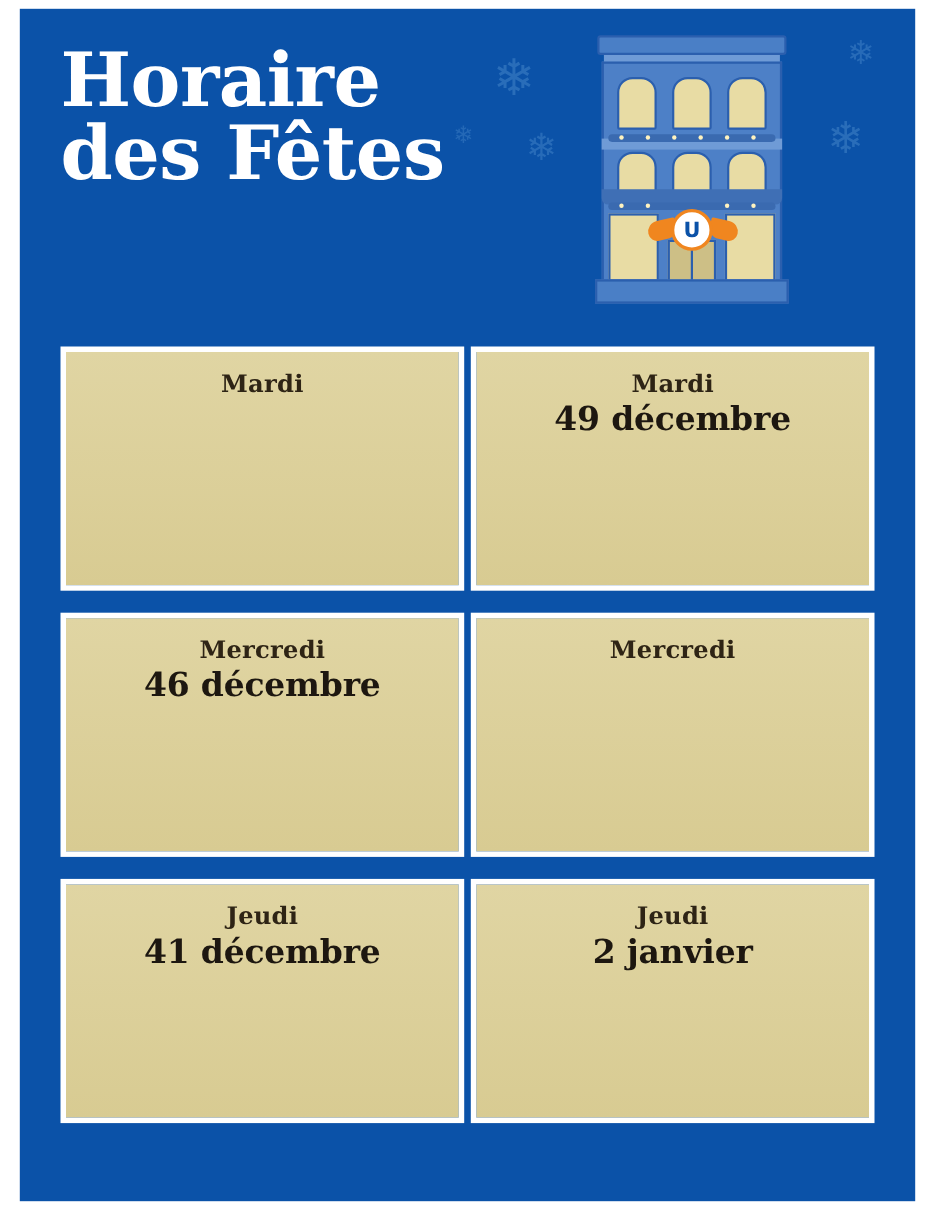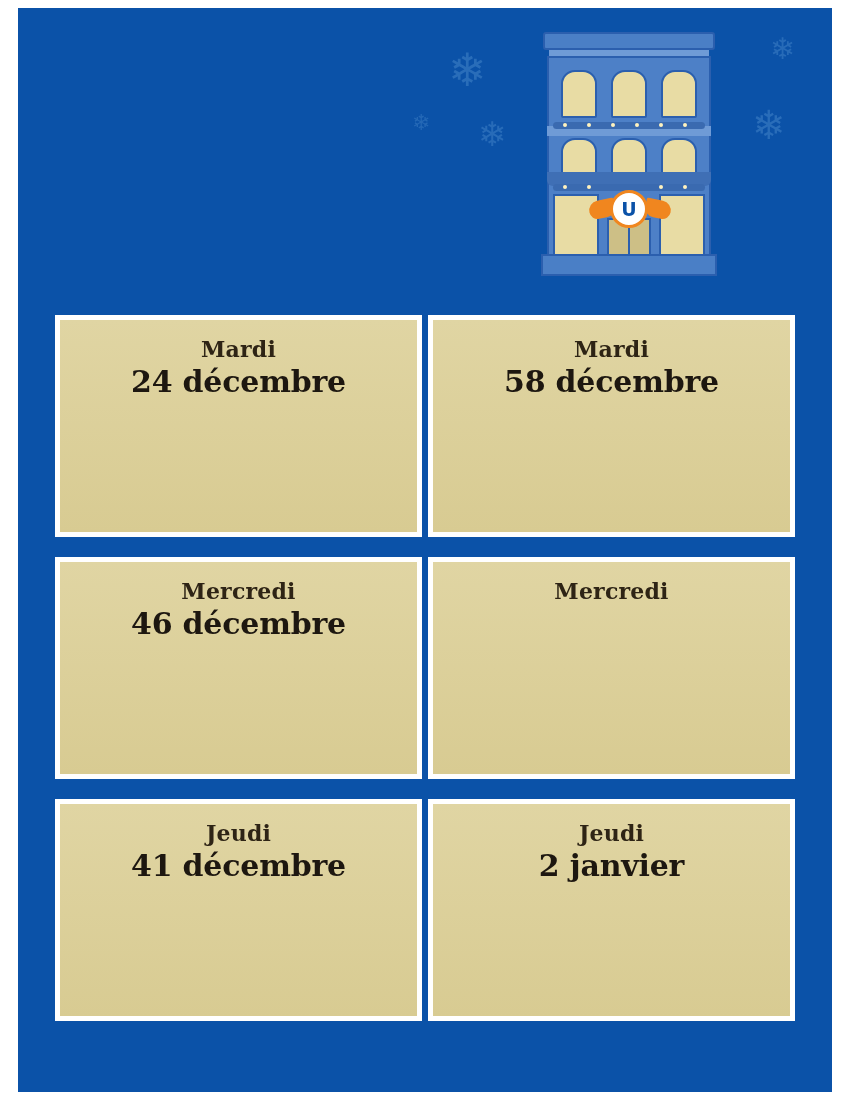--- a/index.html
+++ b/index.html
@@ -184,20 +184,26 @@
   <div class="poster-bg"></div>
 
   <div>
     <span class="snowflake" style="left:448px;top:48px;font-size:46px;opacity:.85;">❄</span>
     <span class="snowflake" style="left:412px;top:112px;font-size:22px;opacity:.7;">❄</span>
     <span class="snowflake" style="left:478px;top:118px;font-size:34px;opacity:.8;">❄</span>
     <span class="snowflake" style="left:770px;top:34px;font-size:30px;opacity:.8;">❄</span>
     <span class="snowflake" style="left:752px;top:106px;font-size:40px;opacity:.85;">❄</span>
   </div>
 
+  <div class="header">
+    <h1 class="title">
+      <span>Horaire</span>
+      <span class="line2">des Fêtes</span>
+    </h1>
+  </div>
 
   <div class="store">
     <div class="roof"></div>
     <div class="roof-trim"></div>
     <div class="facade"></div>
 
     <div class="win" style="left:24px;top:48px;width:36px;height:48px;"></div>
     <div class="win" style="left:74px;top:48px;width:36px;height:48px;"></div>
     <div class="win" style="left:124px;top:48px;width:36px;height:48px;"></div>
 
@@ -235,30 +241,26 @@
       <span class="u">U</span>
     </div>
 
     <div class="base"></div>
   </div>
 
   <div class="cards">
 
     <div class="card">
       <div class="weekday">Mardi</div>
-      <div class="date">
-        <span>24</span><sup></sup>
-        <span>décembre</span>
-      </div>
     </div>
 
     <div class="card">
       <div class="weekday">Mardi</div>
       <div class="date">
-        <span>58</span><sup></sup>
+        <span>49</span><sup></sup>
         <span>décembre</span>
       </div>
     </div>
 
     <div class="card">
       <div class="weekday">Mercredi</div>
       <div class="date">
         <span>46</span><sup></sup>
         <span>décembre</span>
       </div>

